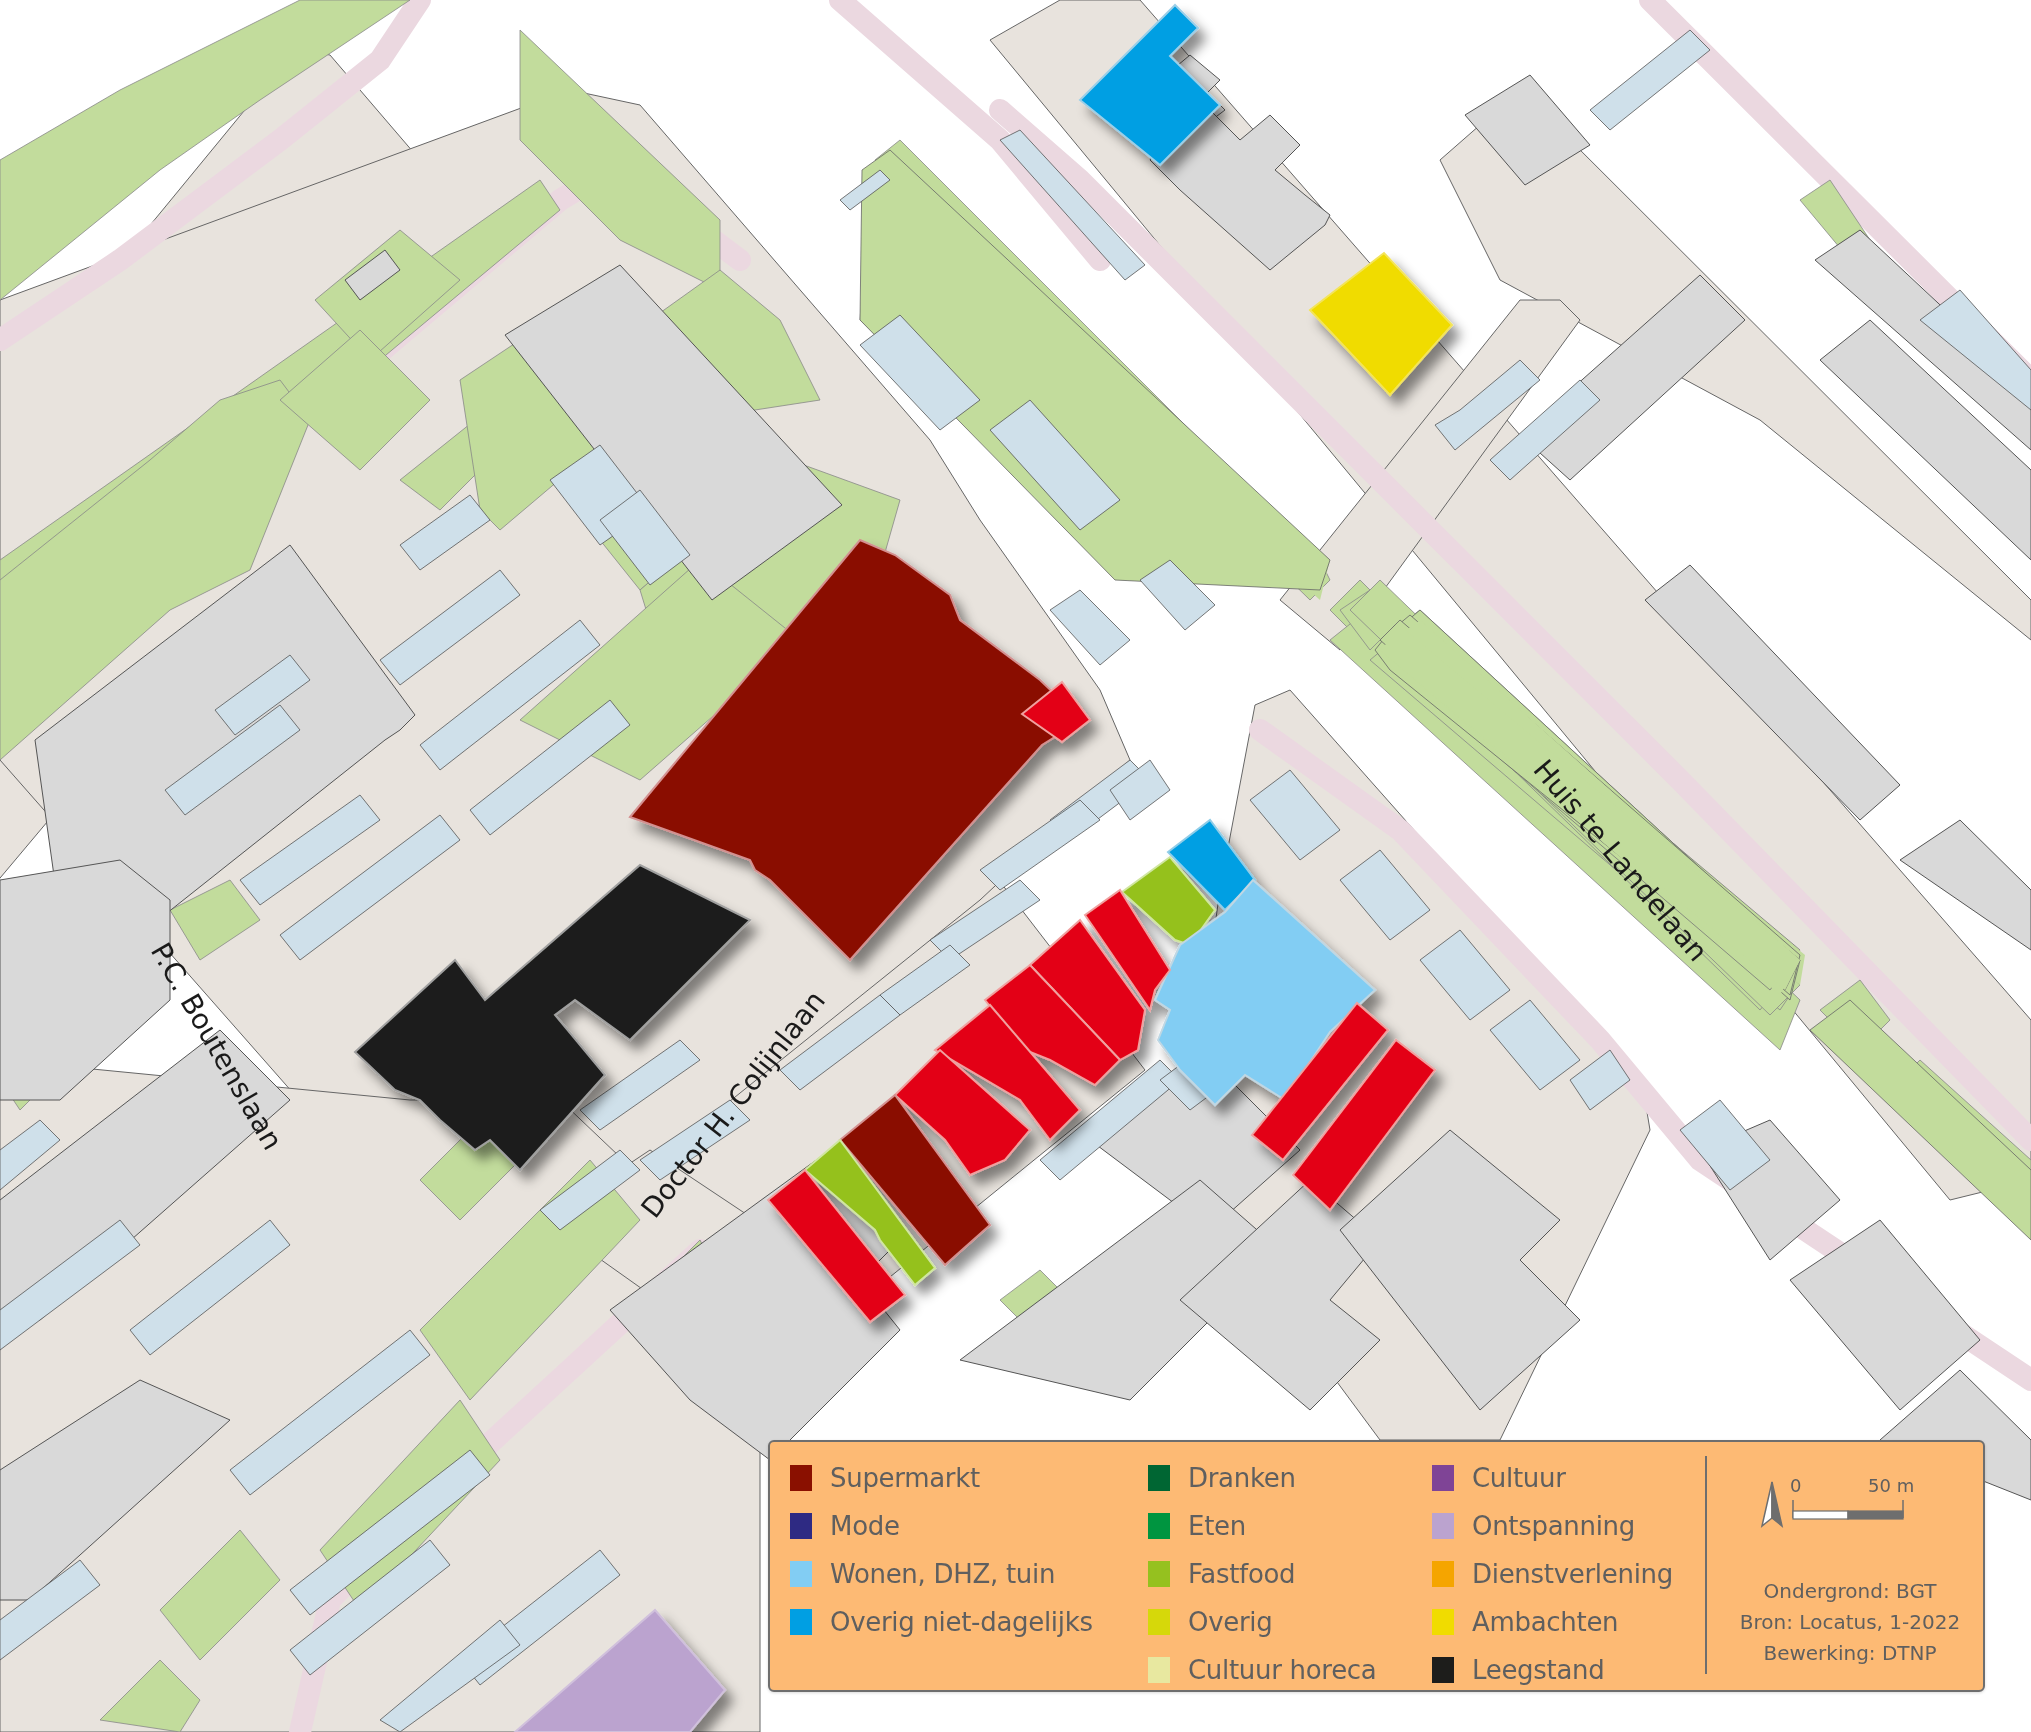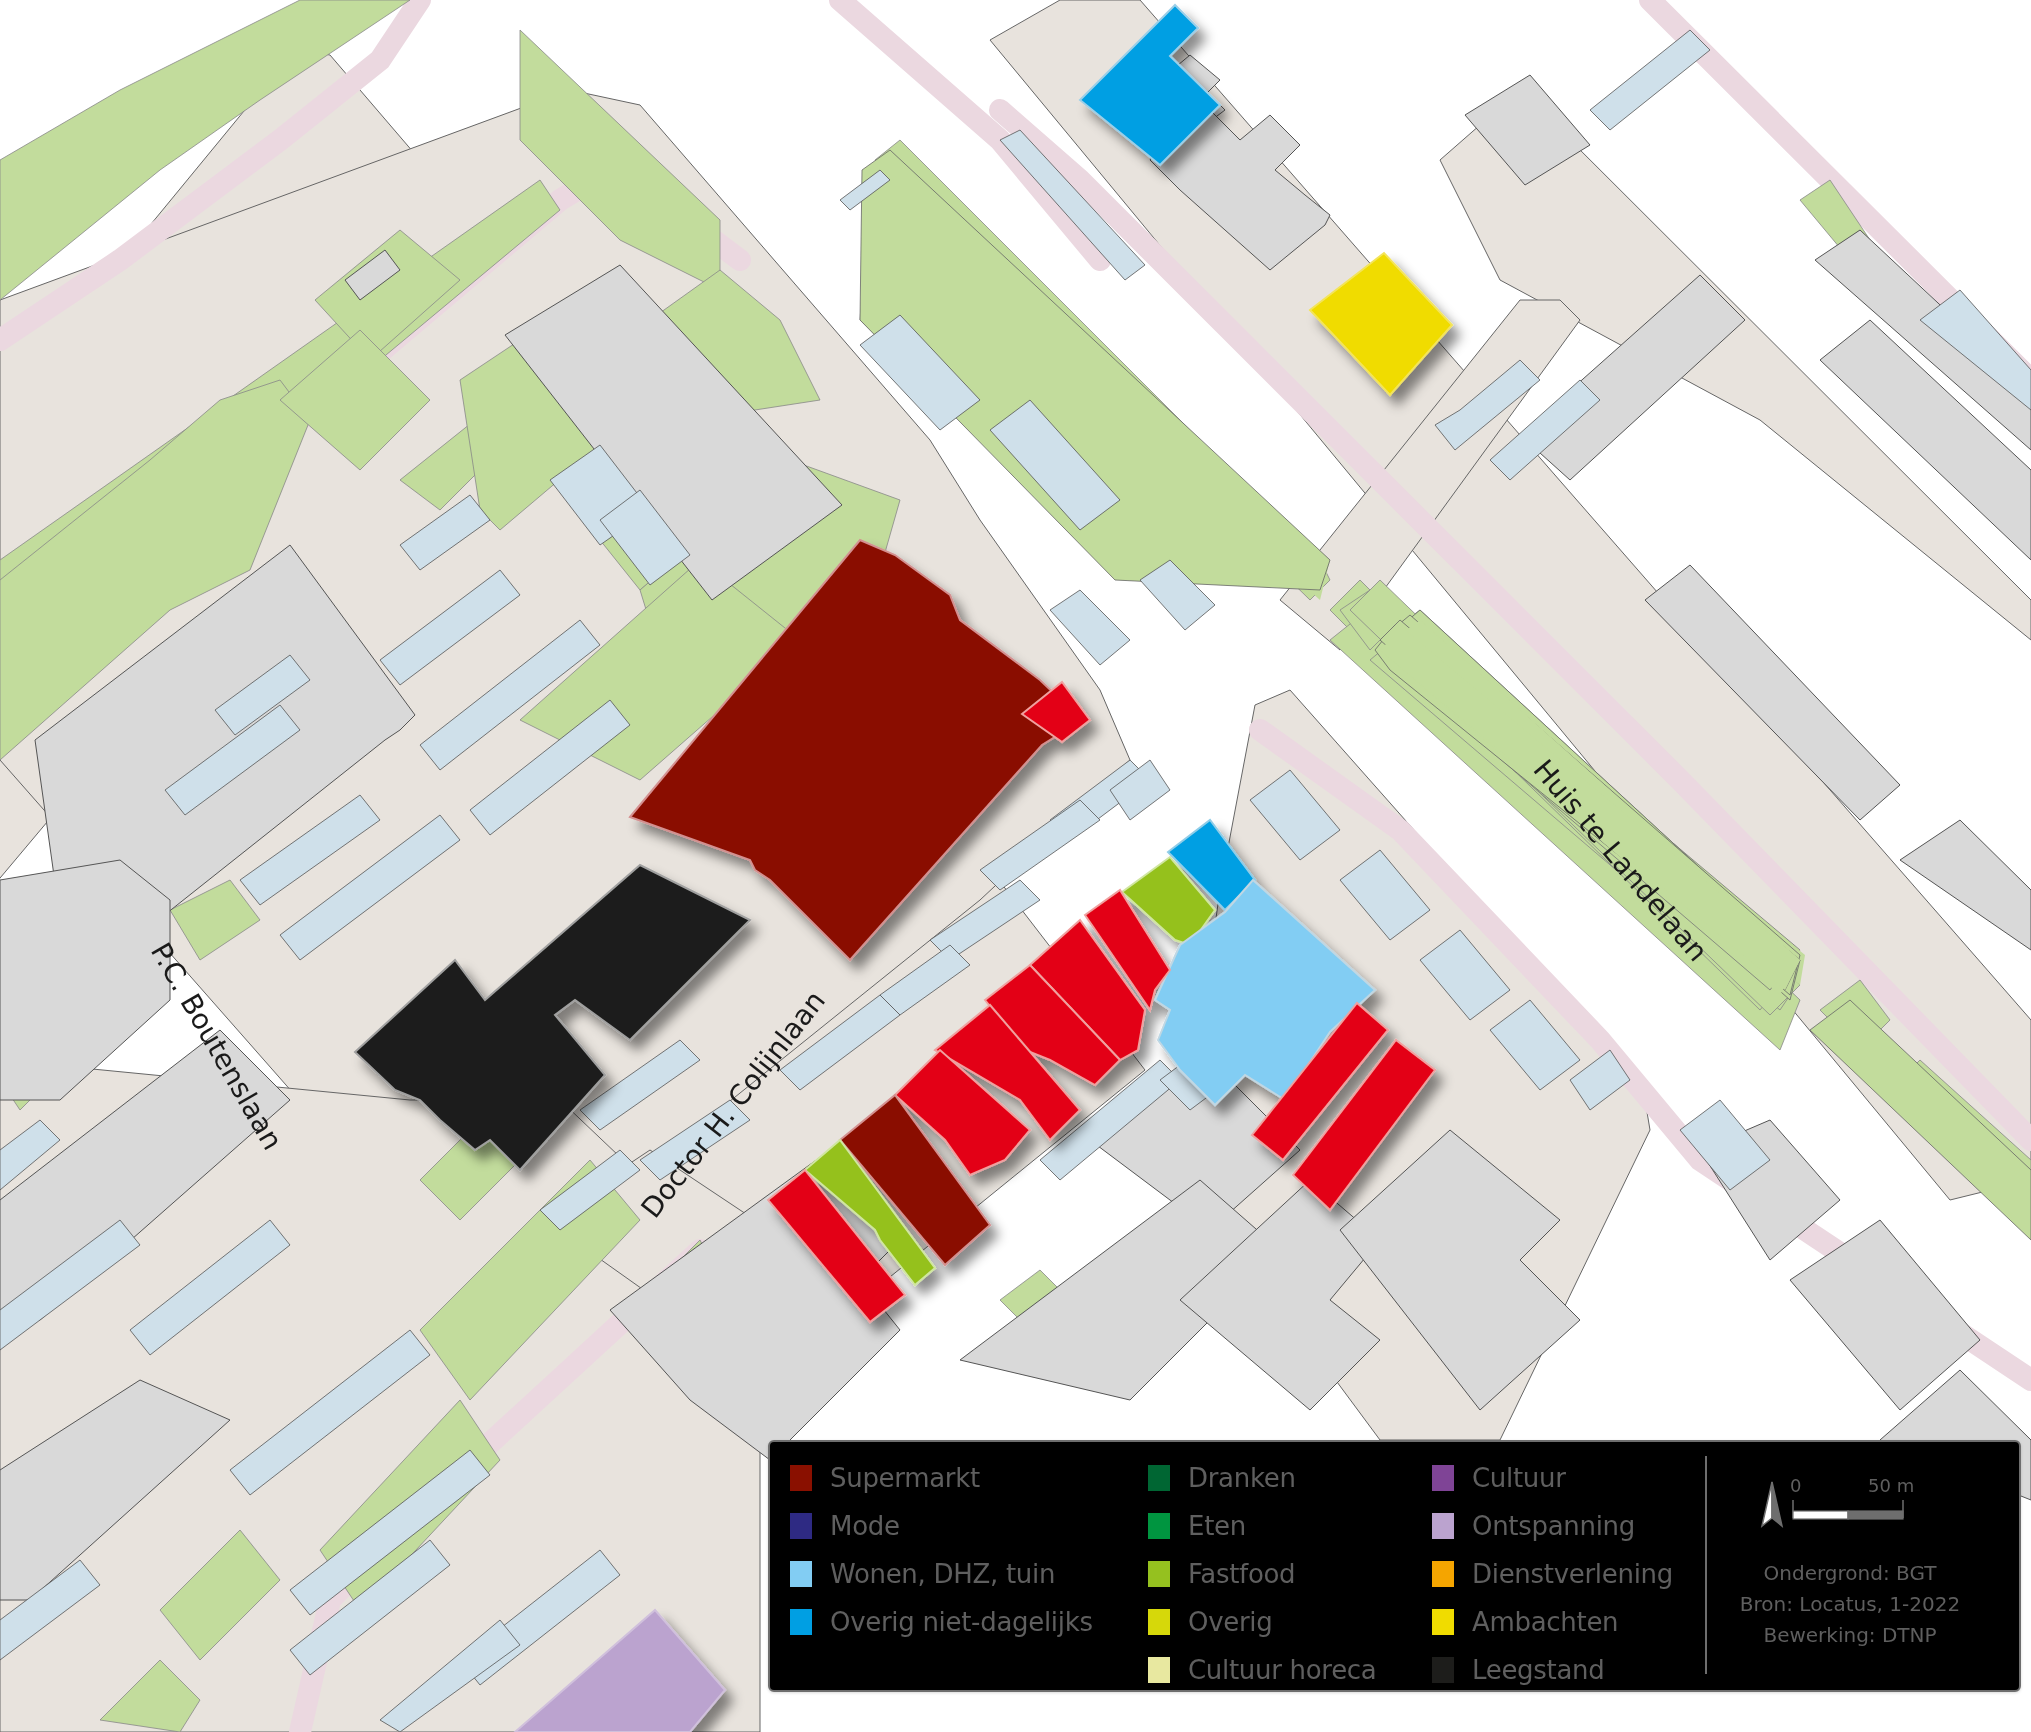--- a/index.html
+++ b/index.html
@@ -1,31 +1,31 @@
 <!DOCTYPE html>
 <html><head>
   <meta charset="utf-8">
   <style>
     html, body { margin: 0; padding: 0; background: #ffffff; }
     body { width: 2031px; height: 1732px; overflow: hidden; position: relative; font-family: "DejaVu Sans", sans-serif; }
     #map { position: absolute; left: 0; top: 0; width: 2031px; height: 1732px; }
     .street-label { font-family: "DejaVu Sans", sans-serif; font-size: 28px; fill: #1a1a1a; }
     .legend {
       position: absolute; left: 768px; top: 1440px; width: 1213px; height: 248px;
-      background: #000000; border: 2px solid #6e6e6e; border-radius: 6px;
+      background: #fdba74; border: 2px solid #6e6e6e; border-radius: 6px;
       box-shadow: 0 1px 3px rgba(0,0,0,0.15);
-      font-family: "DejaVu Sans", sans-serif; color: #5f5f5f; padding-left: 36px;
+      font-family: "DejaVu Sans", sans-serif; color: #5f5f5f;
     }
     .legend-col { position: absolute; top: 12px; }
     .legend-item { height: 48px; display: flex; align-items: center; }
     .swatch { width: 22px; height: 26px; margin-right: 18px; flex: none; }
     .legend-label { font-size: 26px; line-height: 1; letter-spacing: -0.3px; white-space: nowrap; }
     .legend-divider { position: absolute; left: 935px; top: 14px; width: 2px; height: 218px; background: #6e6e6e; }
     .scale-block { position: absolute; left: 990px; top: 32px; width: 180px; height: 70px; }
-    .credits { position: absolute; left: 955px; top: 116px; width: 250px; text-align: center; font-size: 20px; line-height: 31px; color: #5f5f5f; }
+    .credits { position: absolute; left: 955px; top: 134px; width: 250px; text-align: center; font-size: 20px; line-height: 31px; color: #5f5f5f; }
     .scale-text { font-family: "DejaVu Sans", sans-serif; font-size: 18px; fill: #5f5f5f; }
   </style>
 </head>
 <body>
 
 <svg id="map" viewBox="0 0 2031 1732" xmlns="http://www.w3.org/2000/svg">
   <defs>
     <filter id="shadow" x="-20%" y="-20%" width="150%" height="150%">
       <feDropShadow dx="8" dy="10" stdDeviation="6" flood-color="#000" flood-opacity="0.45"></feDropShadow>
     </filter>

